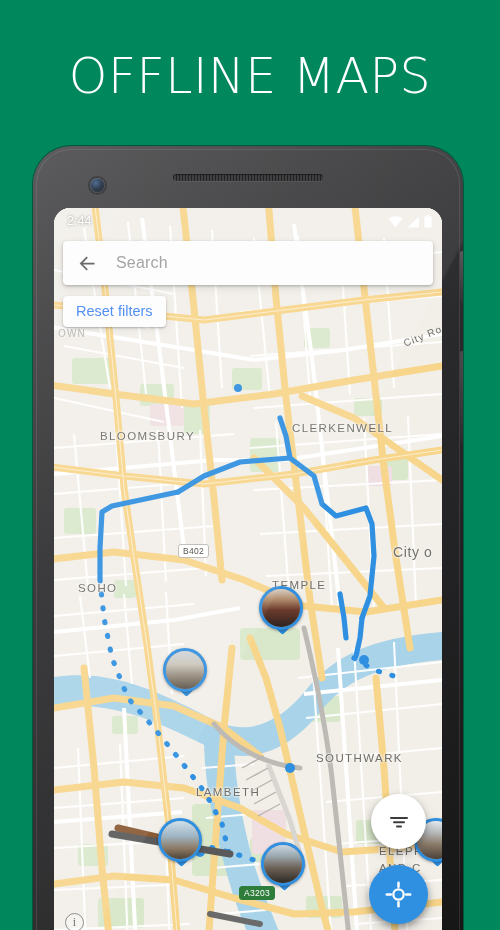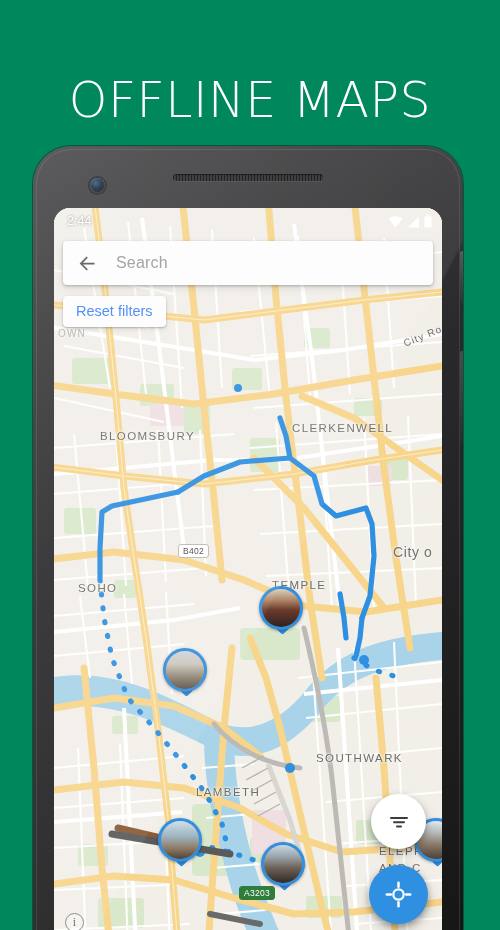--- a/index.html
+++ b/index.html
@@ -5,21 +5,21 @@
   * { margin:0; padding:0; box-sizing:border-box; }
   html,body { width:500px; height:930px; overflow:hidden; }
   body {
     font-family:"Liberation Sans", sans-serif;
     background:#01875c;
     position:relative;
   }
 
   
   .headline{
-    position:absolute; top:68px; left:0; width:500px;
+    position:absolute; top:44px; left:0; width:500px;
     text-align:center;
     color:#ffffff;
     font-size:49px;
     letter-spacing:0.5px;
     font-weight:300;
     font-family:"DejaVu Sans", sans-serif;
     line-height:66px;
     white-space:nowrap;
   }
 

